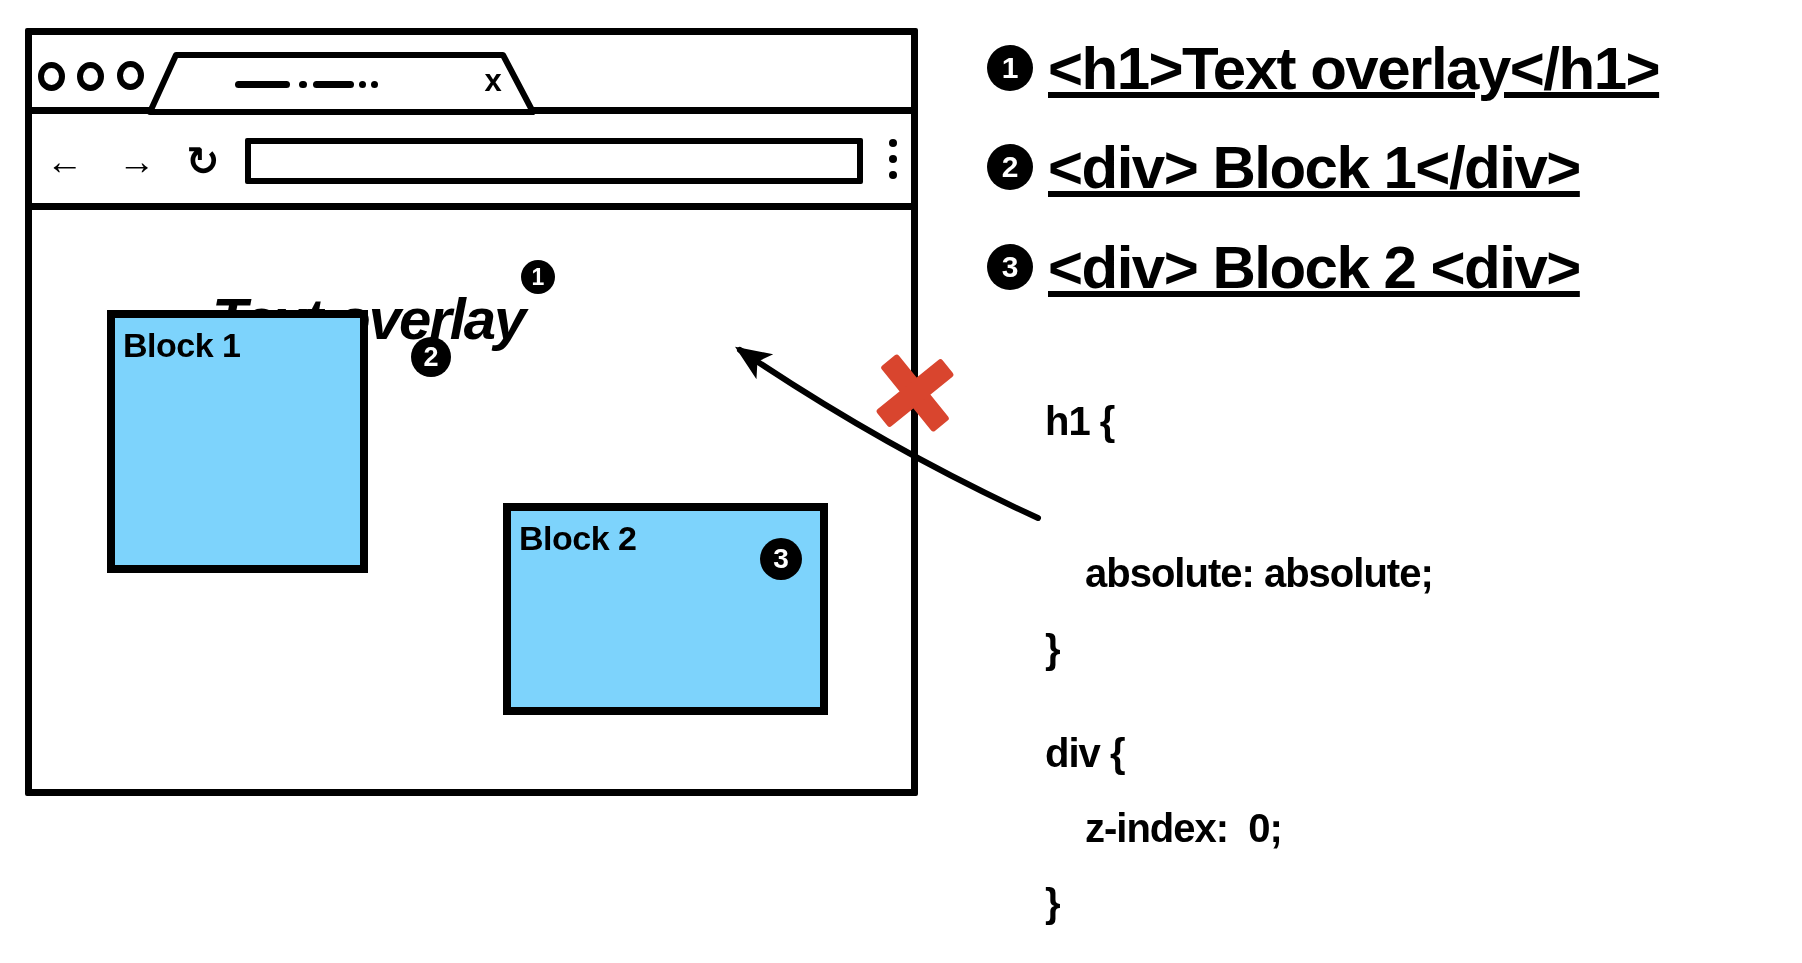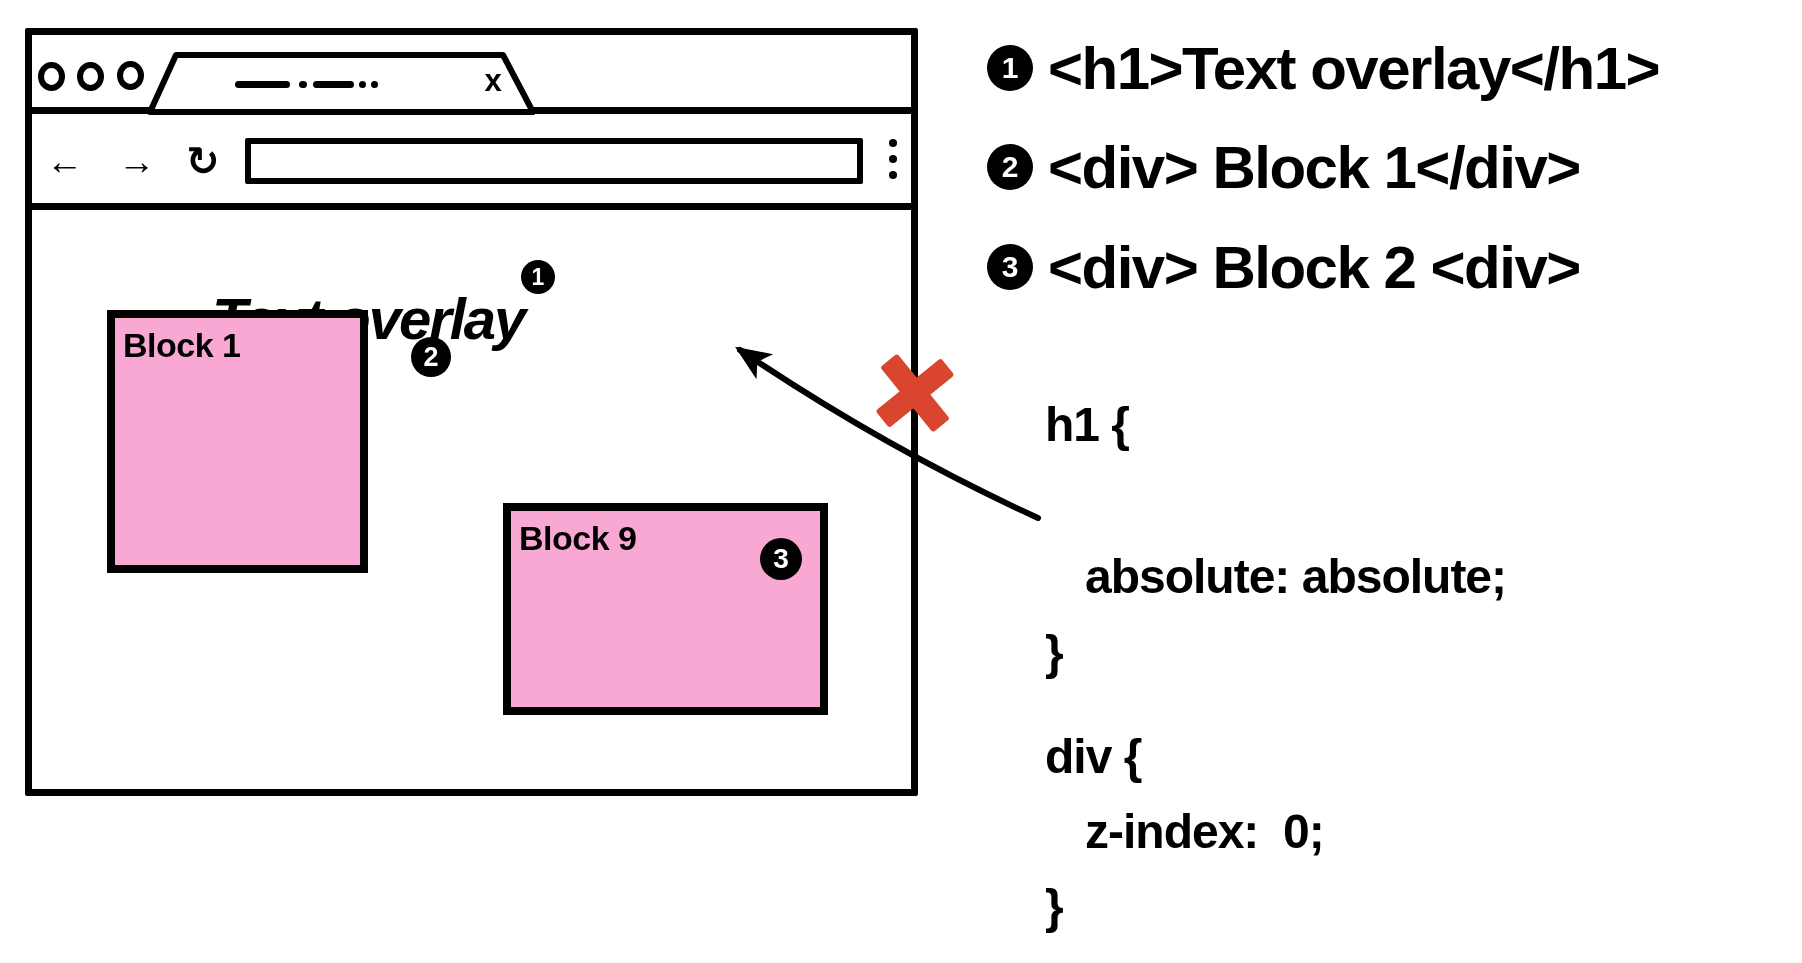--- a/index.html
+++ b/index.html
@@ -31,41 +31,41 @@
   .nav-reload{left:186px;top:138px;font-size:40px;}
   .urlbar{position:absolute;left:245px;top:138px;width:606px;height:34px;border:6px solid #000;border-radius:2px;background:#fff;z-index:3;}
   .kebab{position:absolute;left:889px;top:139px;width:9px;height:42px;z-index:3;}
   .kebab i{position:absolute;left:0;width:8px;height:8px;border-radius:50%;background:#000;display:block;}
   .kebab i.k1{top:0;}.kebab i.k2{top:16px;}.kebab i.k3{top:32px;}
   
   .overlay-text{
     position:absolute;left:212px;top:289px;z-index:2;
     font-size:58px;font-weight:700;font-style:italic;letter-spacing:-2px;white-space:pre;line-height:1.05;
   }
-  .blk{position:absolute;background:#f9a8d4;border:8px solid #000;z-index:3;}
+  .blk{position:absolute;background:#7dd3fc;border:8px solid #000;z-index:3;}
   .blk1{left:107px;top:310px;width:245px;height:247px;}
   .blk2{left:503px;top:503px;width:309px;height:196px;}
   .blk-label{position:absolute;left:8px;top:8px;font-size:34px;font-weight:600;letter-spacing:-0.5px;}
   .badge{position:absolute;background:#000;color:#fff;border-radius:50%;
     display:flex;align-items:center;justify-content:center;font-weight:700;z-index:6;}
   .badge-h1{left:521px;top:260px;width:34px;height:34px;font-size:23px;}
   .badge-b1{left:296px;top:19px;width:40px;height:40px;font-size:27px;}
   .badge-b2{left:249px;top:27px;width:42px;height:42px;font-size:28px;}
   
   .cross{position:absolute;left:873px;top:351px;width:84px;height:84px;z-index:8;transform:rotate(6deg);}
   .cross span{position:absolute;left:0;top:31px;width:84px;height:22px;background:#d9452e;border-radius:3px;display:block;}
   .cross .c1{transform:rotate(45deg);}
   .cross .c2{transform:rotate(-45deg);}
   
   .legend-row{position:absolute;left:987px;height:56px;display:flex;align-items:center;gap:15px;z-index:2;}
   .lg1{top:40px;}.lg2{top:139px;}.lg3{top:239px;}
   .legend-badge{position:static;width:46px;height:46px;font-size:30px;flex:none;}
-  .legend-code{font-size:60px;font-weight:700;letter-spacing:-1.5px;white-space:pre;}
+  .legend-code{font-size:60px;font-weight:700;letter-spacing:-1.5px;white-space:pre;text-decoration:underline;}
   
-  .code-line{position:absolute;font-size:48px;font-weight:700;letter-spacing:-1px;white-space:pre;z-index:2;line-height:1;}
+  .code-line{position:absolute;font-size:40px;font-weight:700;letter-spacing:-1px;white-space:pre;z-index:2;line-height:1;}
   .cl-h1-open{left:1045px;top:401px;}
   .cl-h1-1{left:1085px;top:477px;}
   .cl-h1-2{left:1085px;top:553px;}
   .cl-h1-close{left:1045px;top:629px;}
   .cl-div-open{left:1045px;top:733px;}
   .cl-div-1{left:1085px;top:808px;}
   .cl-div-close{left:1045px;top:883px;}
 </style>
 </head>
 <body>
@@ -108,21 +108,21 @@
     </span>
 
   <div class="overlay-text">Text overlay</div>
 
   <div class="blk blk1">
     <span class="blk-label">Block 1</span>
     <span class="badge badge-b1">2</span>
   </div>
 
   <div class="blk blk2">
-    <span class="blk-label">Block 9</span>
+    <span class="blk-label">Block 2</span>
     <span class="badge badge-b2">3</span>
   </div>
 
   <span class="badge badge-h1">1</span>
 
   <span class="cross">
       <span class="c1"></span>
       <span class="c2"></span>
     </span>
 

